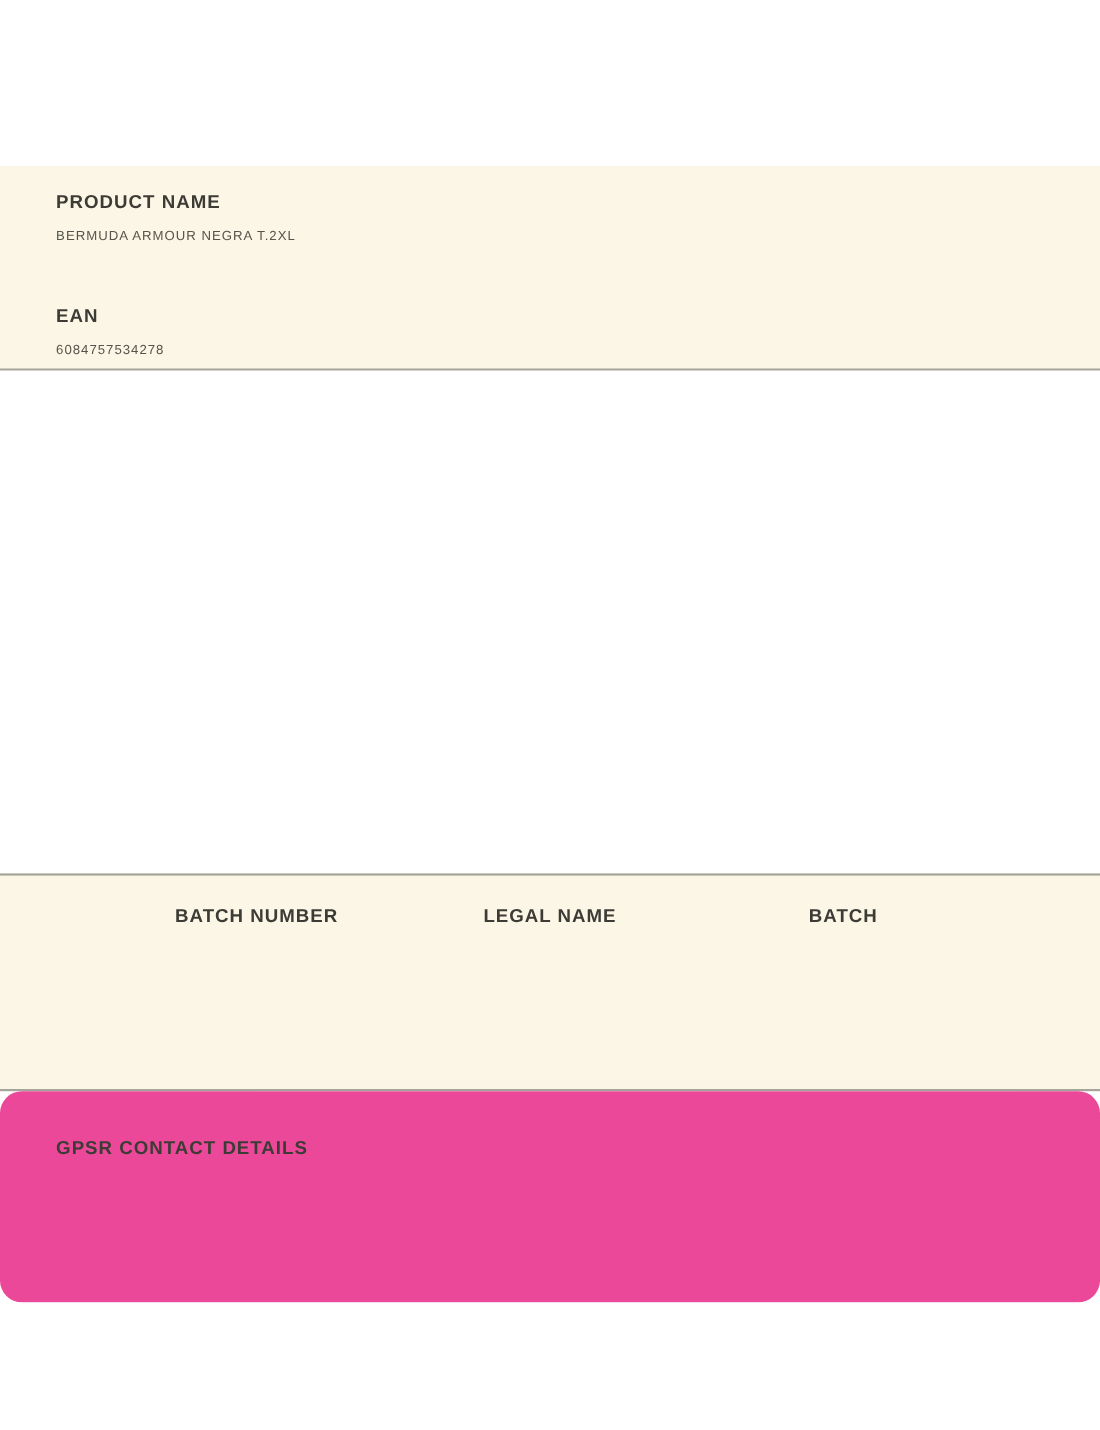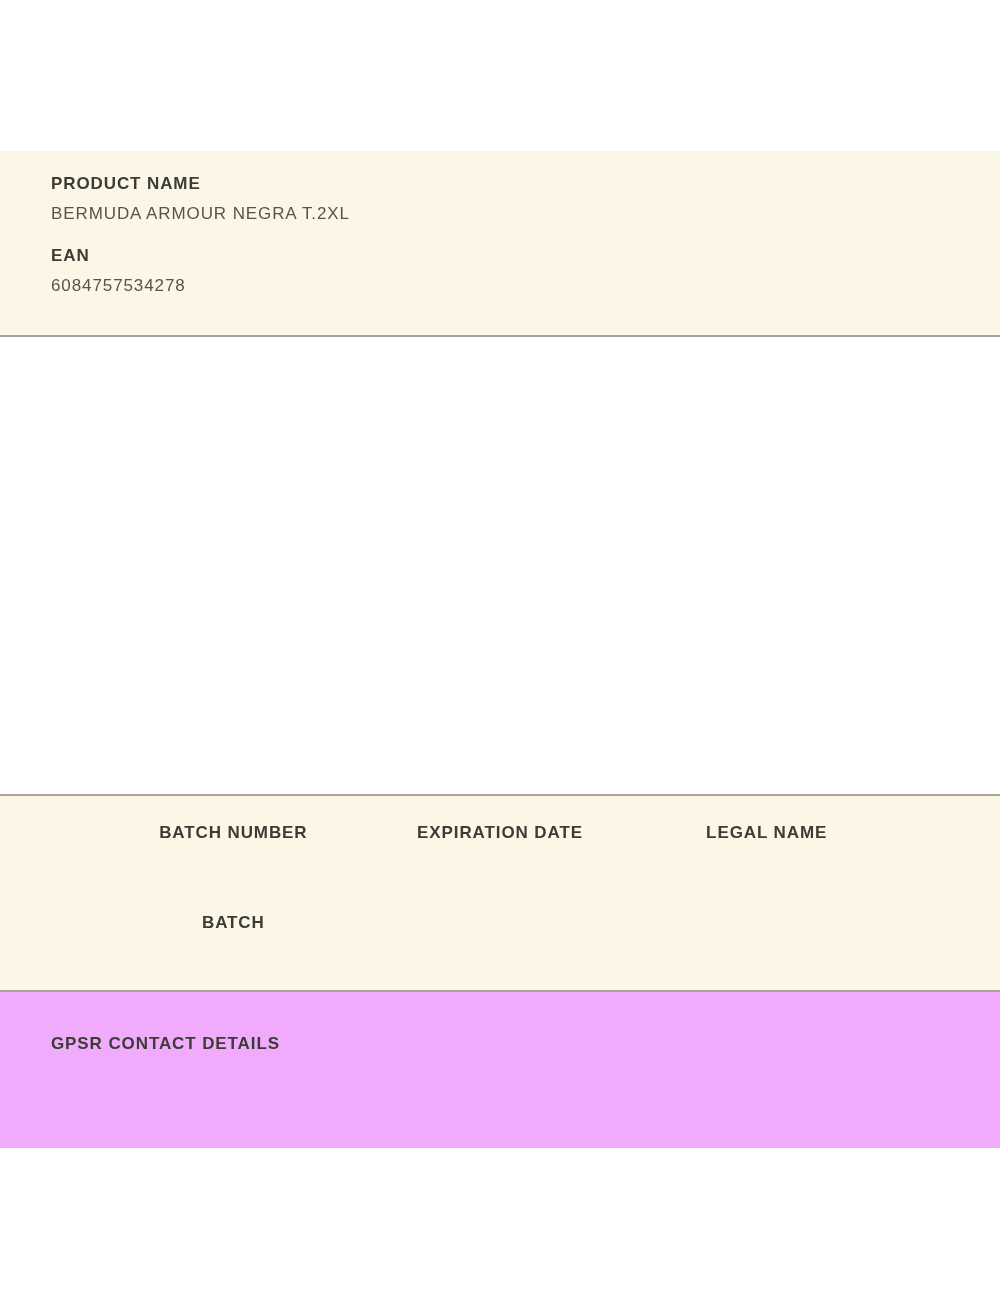--- a/index.html
+++ b/index.html
@@ -23,48 +23,49 @@
     padding: 24px 30px 0 51px;
   }
   .field-label {
     font-size: 17px;
     line-height: 18px;
     font-weight: 700;
     letter-spacing: 0.9px;
     color: #3c3b35;
   }
   .field-value {
-    font-size: 17px;
+    font-size: 12px;
     line-height: 18px;
     font-weight: 400;
     letter-spacing: 0.9px;
     color: #56544c;
     margin-top: 12px;
   }
-  .field + .field { margin-top: 24px; }
+  .field + .field { margin-top: 56px; }
 
   .section-details {
     height: 198px;
     background: #fbf6e5;
     border-top: 2px solid #a6a59c;
     border-bottom: 2px solid #a6a59c;
   }
   .details-grid {
     display: grid;
     grid-template-columns: 1fr 1fr 1fr;
     margin: 0 100px;
     padding-top: 28px;
     row-gap: 72px;
   }
   .details-cell { text-align: center; }
 
   .section-gpsr {
-    height: 156px;
-    background: #f0abfc;
+    height: 192px;
+    background: #ec4899;
     padding: 43px 51px 0 51px;
+    border-radius: 20px;
   }
 </style>
 </head>
 <body>
 
 <div class="page">
 
   <div class="spacer-top"></div>
 
   <section class="section-product">
@@ -79,23 +80,20 @@
   </section>
 
   <div class="spacer-middle"></div>
 
   <section class="section-details">
     <div class="details-grid">
       <div class="details-cell">
         <div class="field-label">BATCH NUMBER</div>
       </div>
       <div class="details-cell">
-        <div class="field-label">EXPIRATION DATE</div>
-      </div>
-      <div class="details-cell">
         <div class="field-label">LEGAL NAME</div>
       </div>
       <div class="details-cell">
         <div class="field-label">BATCH</div>
       </div>
     </div>
   </section>
 
   <section class="section-gpsr">
     <div class="field-label">GPSR CONTACT DETAILS</div>

